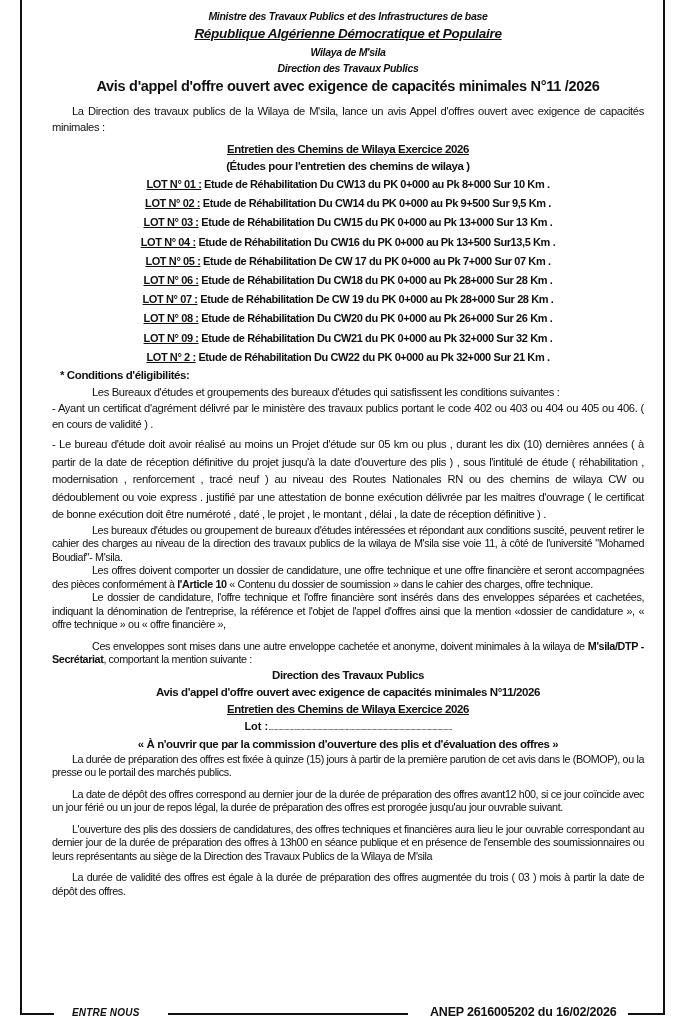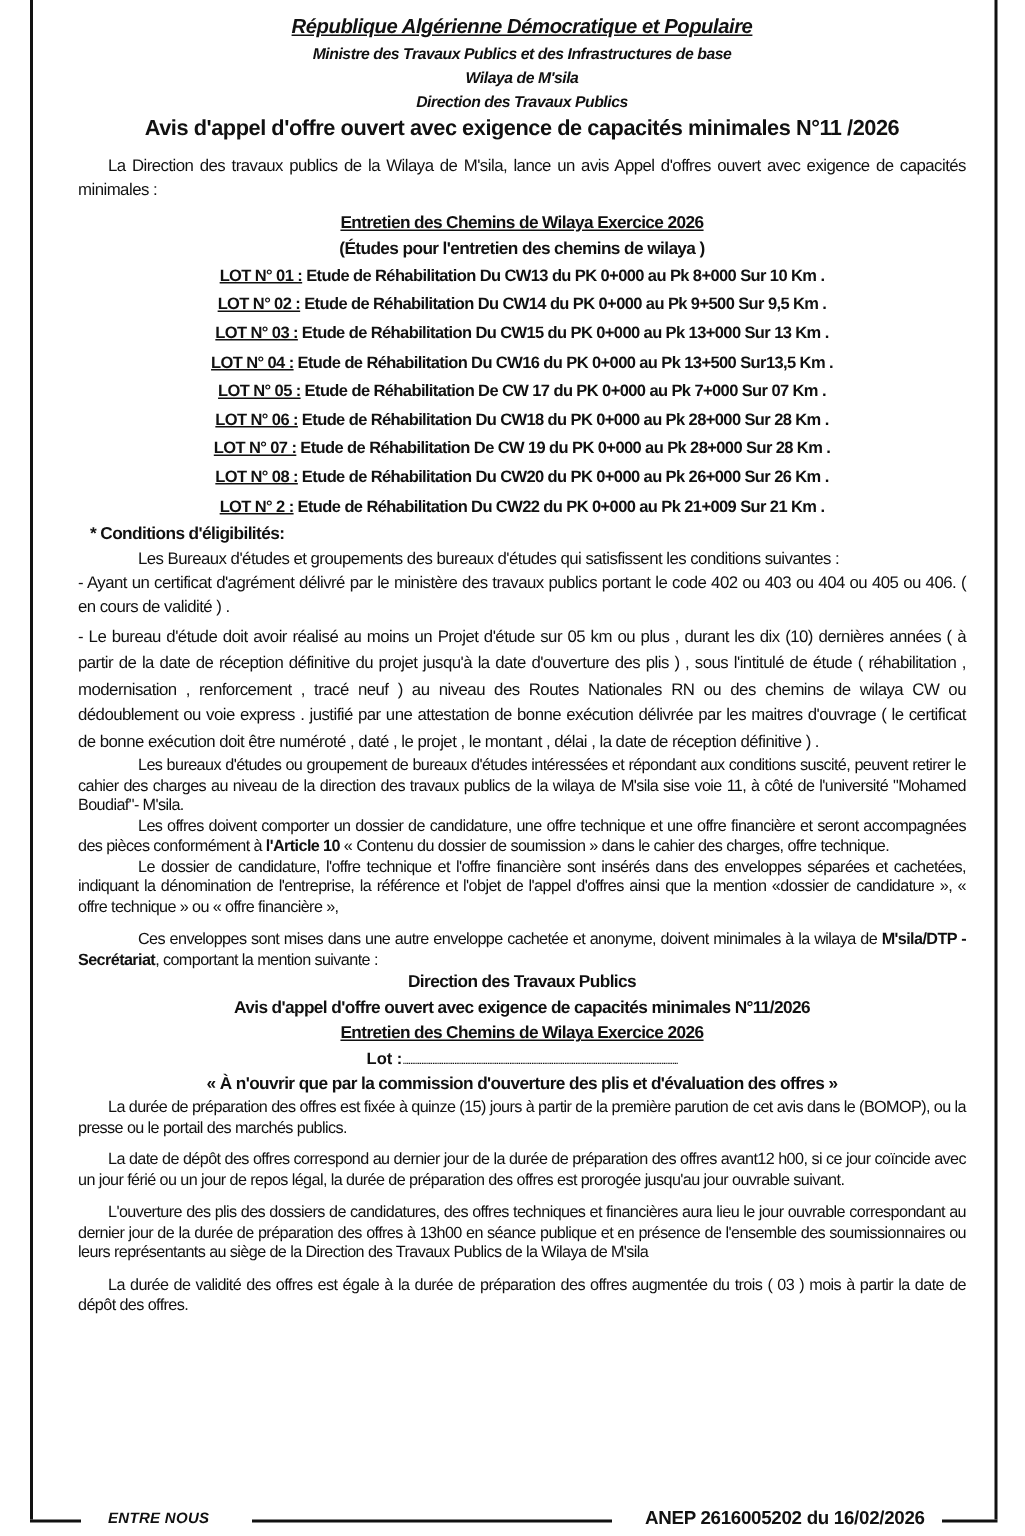--- a/index.html
+++ b/index.html
@@ -42,41 +42,42 @@
   .footer .lineM { position: absolute; left: 148px; top: 9px; width: 240px; border-top: 2px solid #111; }
   .footer .anep { position: absolute; left: 410px; top: 1px; font-size: 12.5px; font-weight: bold; letter-spacing: -0.2px; }
   .footer .lineR { position: absolute; left: 608px; top: 9px; width: 37px; border-top: 2px solid #111; }
 </style>
 </head>
 <body>
 
 <div class="frame"></div>
 
 <div class="content">
+  <div class="c hdr2">Ministre des Travaux Publics et des Infrastructures de base</div>
   <div class="c hdr1">République Algérienne Démocratique et Populaire</div>
-  <div class="c hdr2">Ministre des Travaux Publics et des Infrastructures de base</div>
   <div class="c hdr2">Wilaya de M'sila</div>
   <div class="c hdr2">Direction des Travaux Publics</div>
   <div class="c title">Avis d'appel d'offre ouvert avec exigence de capacités minimales N°11 /2026</div>
   <div class="gap6"></div>
   <p class="indent">La Direction des travaux publics de la Wilaya de M'sila, lance un avis Appel d'offres ouvert avec exigence de capacités minimales :</p>
   <div class="gap6"></div>
   <div class="c sub-u">Entretien des Chemins de Wilaya Exercice 2026</div>
   <div class="c sub">(Études pour l'entretien des chemins de wilaya )</div>
 
   <div>
     <div class="lot"><span class="ln">LOT N° 01 :</span> <span>Etude de Réhabilitation Du CW13 du PK 0+000 au Pk 8+000 Sur 10 Km .</span></div>
     <div class="lot"><span class="ln">LOT N° 02 :</span> <span>Etude de Réhabilitation Du CW14 du PK 0+000 au Pk 9+500 Sur 9,5 Km .</span></div>
     <div class="lot"><span class="ln">LOT N° 03 :</span> <span>Etude de Réhabilitation Du CW15 du PK 0+000 au Pk 13+000 Sur 13 Km .</span></div>
     <div class="lot"><span class="ln">LOT N° 04 :</span> <span>Etude de Réhabilitation Du CW16 du PK 0+000 au Pk 13+500 Sur13,5 Km .</span></div>
     <div class="lot"><span class="ln">LOT N° 05 :</span> <span>Etude de Réhabilitation De CW 17 du PK 0+000 au Pk 7+000 Sur 07 Km .</span></div>
     <div class="lot"><span class="ln">LOT N° 06 :</span> <span>Etude de Réhabilitation Du CW18 du PK 0+000 au Pk 28+000 Sur 28 Km .</span></div>
     <div class="lot"><span class="ln">LOT N° 07 :</span> <span>Etude de Réhabilitation De CW 19 du PK 0+000 au Pk 28+000 Sur 28 Km .</span></div>
     <div class="lot"><span class="ln">LOT N° 08 :</span> <span>Etude de Réhabilitation Du CW20 du PK 0+000 au Pk 26+000 Sur 26 Km .</span></div>
-    <div class="lot"><span class="ln">LOT N° 2 :</span> <span>Etude de Réhabilitation Du CW22 du PK 0+000 au Pk 21+009 Sur 21 Km .</span></div>
+    <div class="lot"><span class="ln">LOT N° 09 :</span> <span>Etude de Réhabilitation Du CW21 du PK 0+000 au Pk 32+000 Sur 32 Km .</span></div>
+    <div class="lot"><span class="ln">LOT N° 2 :</span> <span>Etude de Réhabilitation Du CW22 du PK 0+000 au Pk 32+000 Sur 21 Km .</span></div>
   </div>
 
   <div class="cond">* Conditions d'éligibilités:</div>
   <p class="indent2">Les Bureaux d'études et groupements des bureaux d'études qui satisfissent les conditions suivantes :</p>
   <p>- Ayant un certificat  d'agrément  délivré par le ministère des travaux publics portant le code 402 ou 403 ou 404 ou 405 ou 406. ( en cours de validité ) .</p>
   <div class="gap4"></div>
   <p style="line-height:17.5px;">- Le bureau d'étude doit avoir réalisé au moins un Projet d'étude  sur 05 km ou plus , durant les dix (10) dernières années  ( à partir de la date de réception définitive du projet  jusqu'à la date d'ouverture des plis  ) , sous l'intitulé de étude ( réhabilitation , modernisation , renforcement , tracé neuf ) au niveau des Routes Nationales RN ou des chemins de wilaya  CW  ou dédoublement ou voie express . justifié par une attestation de bonne exécution délivrée par les maitres d'ouvrage  ( le certificat de bonne exécution doit être numéroté , daté , le projet  , le montant , délai , la date de réception définitive ) .</p>
 
   <div class="tight">
     <p class="indent2">Les bureaux d'études ou groupement de bureaux d'études intéressées et répondant aux conditions suscité, peuvent retirer le cahier des charges au niveau de la direction des travaux publics de la wilaya de M'sila  sise voie 11, à côté de l'université "Mohamed Boudiaf"- M'sila.</p>

